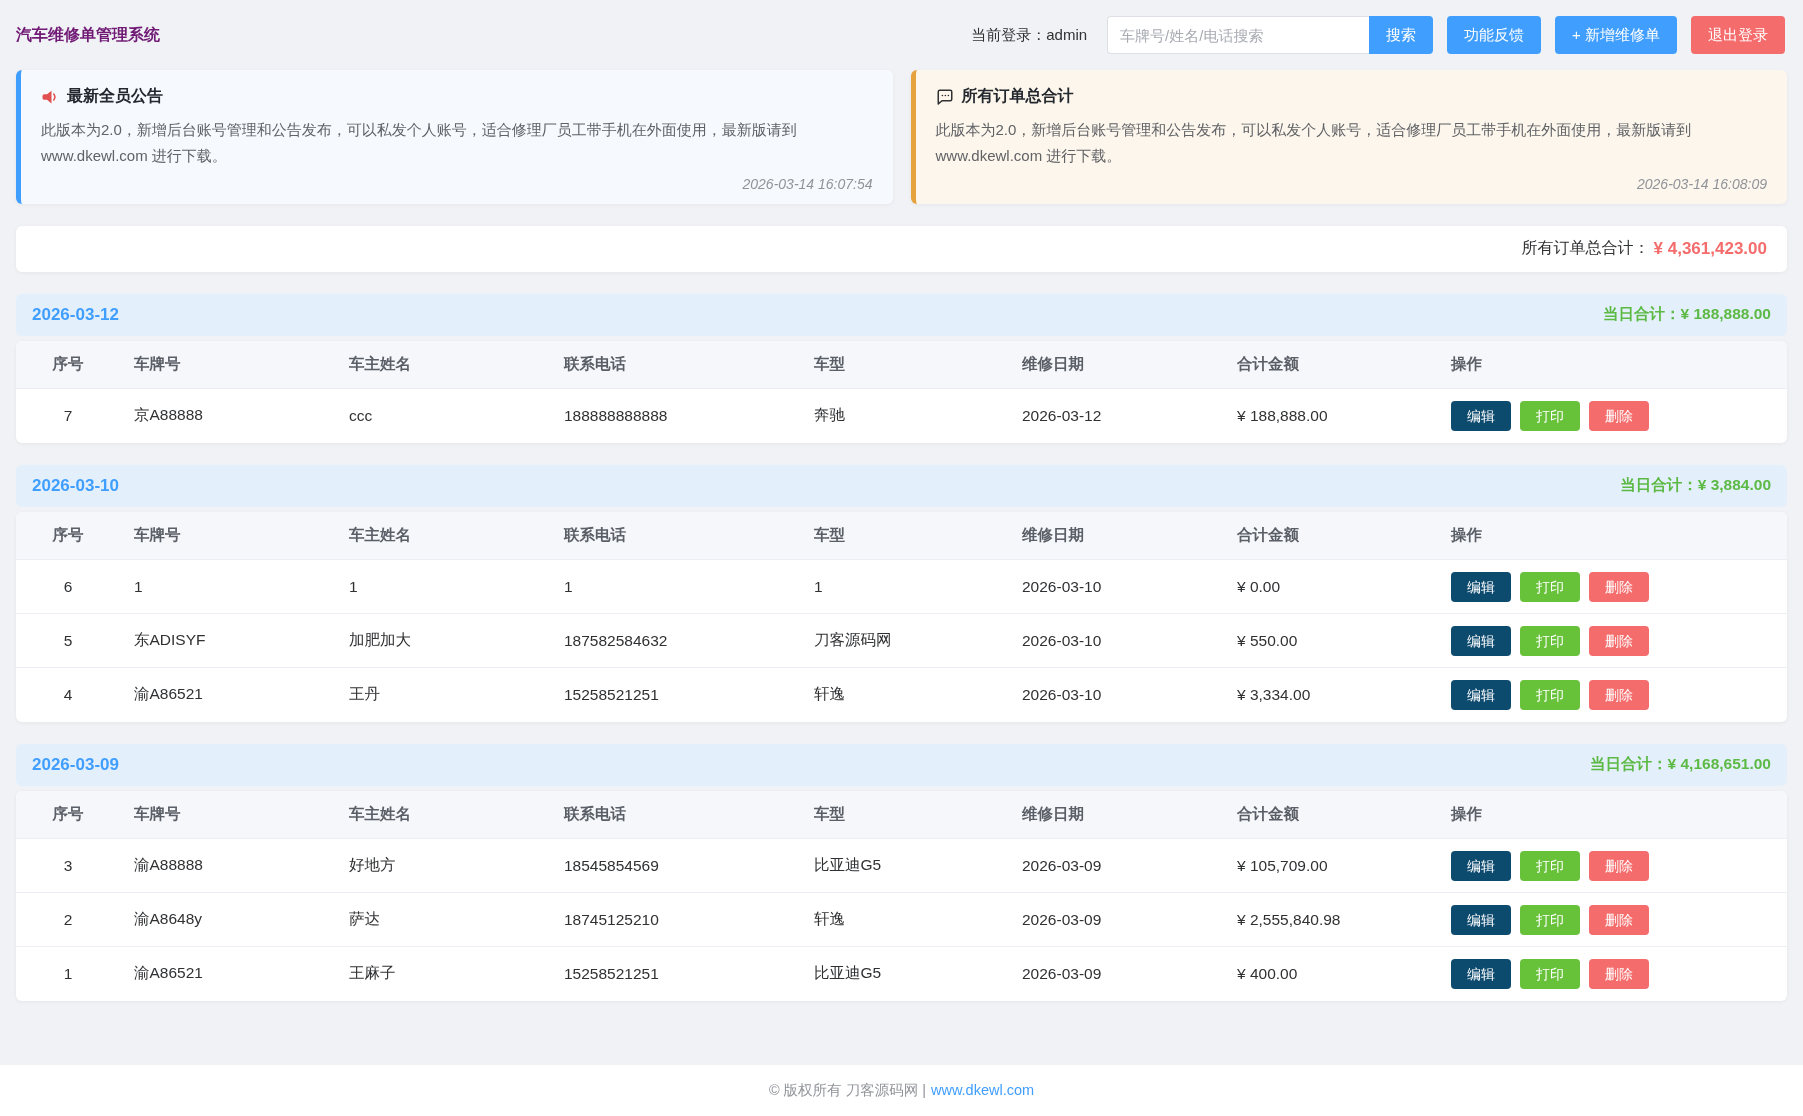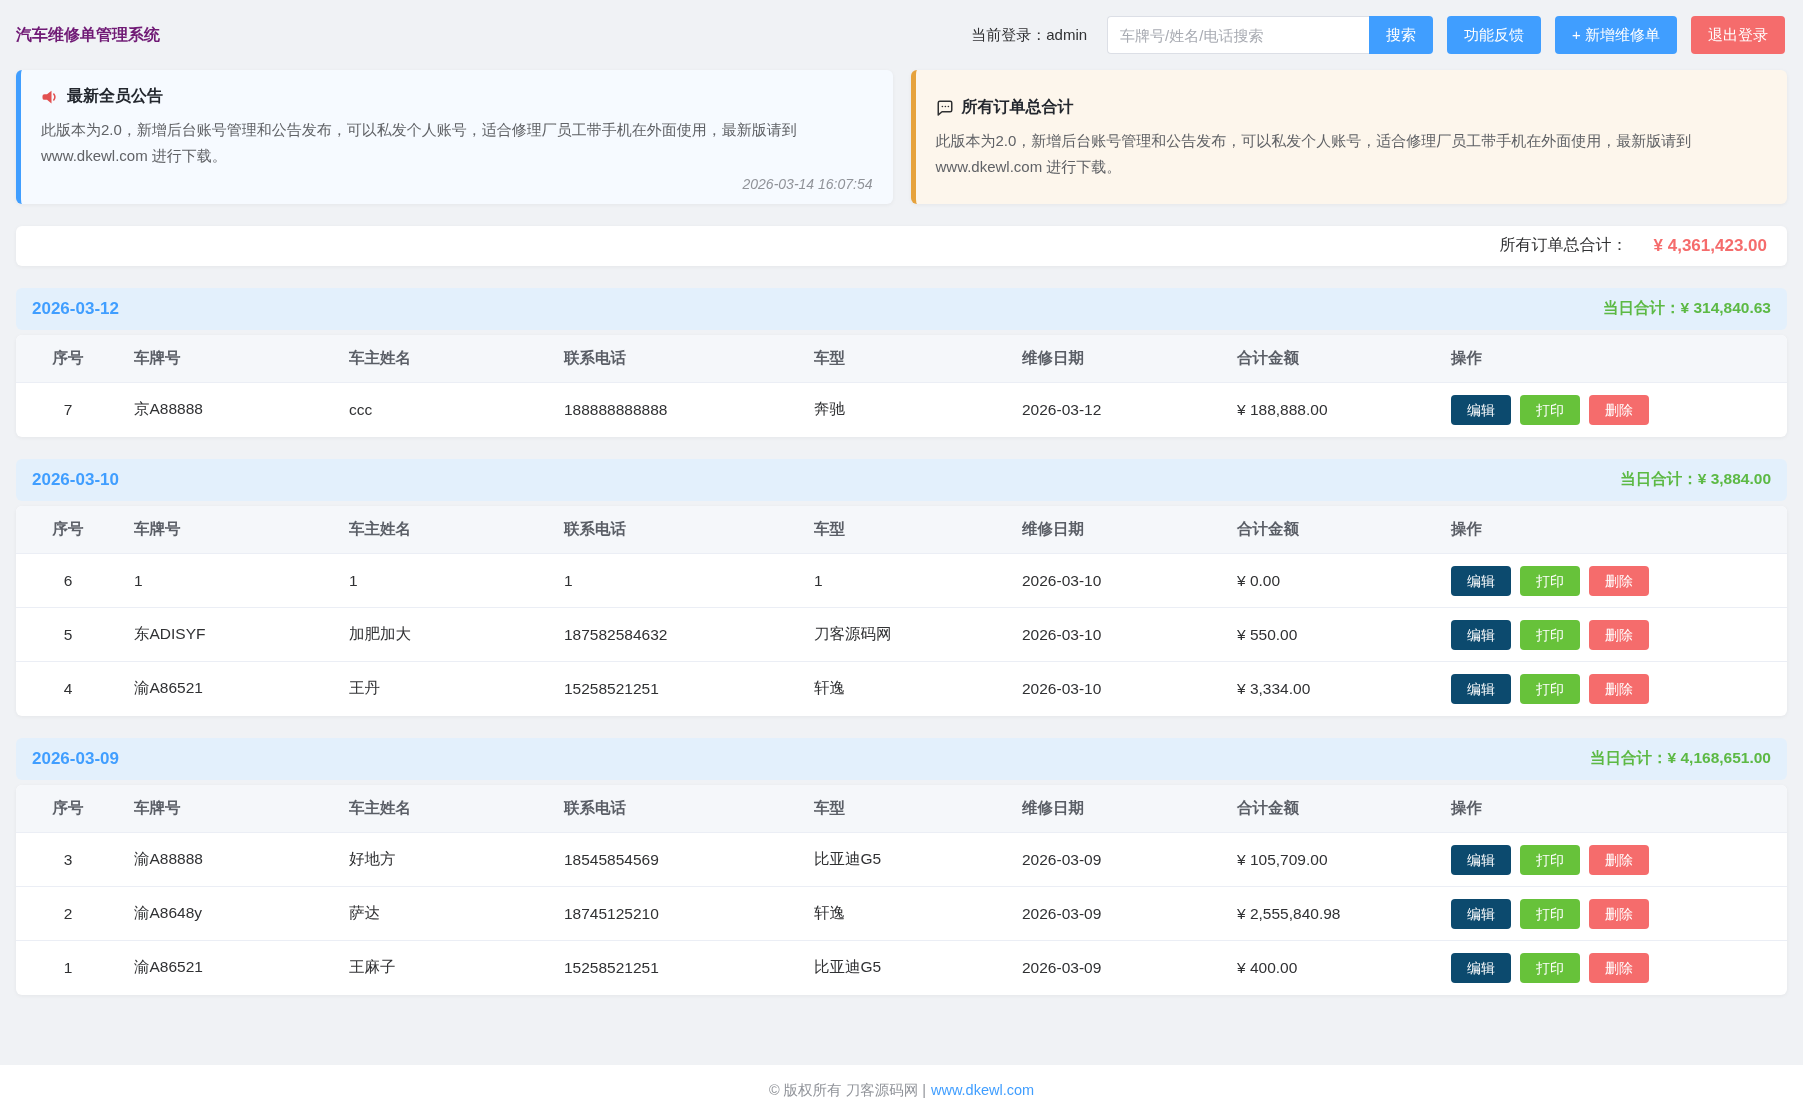--- a/index.html
+++ b/index.html
@@ -44,24 +44,23 @@
   }
   .notice-blue   { background: #f6faff; border-left: 5px solid #409eff; }
   .notice-orange { background: #fdf6ec; border-left: 5px solid #e6a23c; }
   .notice-title { display: flex; align-items: center; gap: 8px; font-size: 16px; font-weight: 700; color: #23272e; margin-bottom: 10px; }
   .notice-title .icon { display: inline-flex; }
   .notice-body { font-size: 15px; color: #606266; line-height: 1.75; }
   .notice-time { margin-top: auto; text-align: right; font-size: 14px; color: #909399; padding-top: 6px; font-style: italic; }
 
   
   .summary-bar {
-    margin: 22px 16px 0; background: #fff; border-radius: 6px; height: 40px;
+    margin: 22px 16px 0; background: #fff; border-radius: 6px; height: 46px;
     display: flex; align-items: center; justify-content: flex-end; padding: 0 20px;
     box-shadow: 0 1px 4px rgba(0,0,0,.05);
-    gap: 22px;
   }
   .summary-label { font-size: 16px; color: #303133; }
   .summary-amount { font-size: 17px; font-weight: 700; color: #f56c6c; margin-left: 4px; }
 
   
   #groups { margin: 0 16px; }
   .group { margin-top: 22px; }
   .group-bar {
     background: #e3f0fc; border-radius: 6px; height: 42px; padding: 0 16px;
     display: flex; align-items: center; justify-content: space-between; margin-bottom: 5px;
@@ -139,33 +138,34 @@
           <svg width="18" height="18" viewBox="0 0 24 24">
             <path d="M21 15a2 2 0 0 1-2 2H8l-5 4.2V5a2 2 0 0 1 2-2h14a2 2 0 0 1 2 2v10z" fill="none" stroke="#303133" stroke-width="2" stroke-linejoin="round"></path>
             <circle cx="8.5" cy="10" r="1.1" fill="#303133"></circle>
             <circle cx="12.5" cy="10" r="1.1" fill="#303133"></circle>
             <circle cx="16.5" cy="10" r="1.1" fill="#303133"></circle>
           </svg>
         </span>
         <span>所有订单总合计</span>
       </div>
       <p class="notice-body">此版本为2.0，新增后台账号管理和公告发布，可以私发个人账号，适合修理厂员工带手机在外面使用，最新版请到 www.dkewl.com 进行下载。</p>
+      <div class="notice-time">2026-03-14 16:08:09</div>
     </article>
   </section>
 
   <section class="summary-bar">
     <span class="summary-label">所有订单总合计：</span>
     <span class="summary-amount">¥ 4,361,423.00</span>
   </section>
 
   <main id="groups">
   <section class="group">
     <div class="group-bar">
       <span class="group-date">2026-03-12</span>
-      <span class="group-total">当日合计：¥ 314,840.63</span>
+      <span class="group-total">当日合计：¥ 188,888.00</span>
     </div>
     <div class="table-card">
       <table>
         <colgroup>
           <col style="width:104px">
               <col style="width:215px">
               <col style="width:215px">
           <col style="width:250px">
               <col style="width:208px">
               <col style="width:215px">

